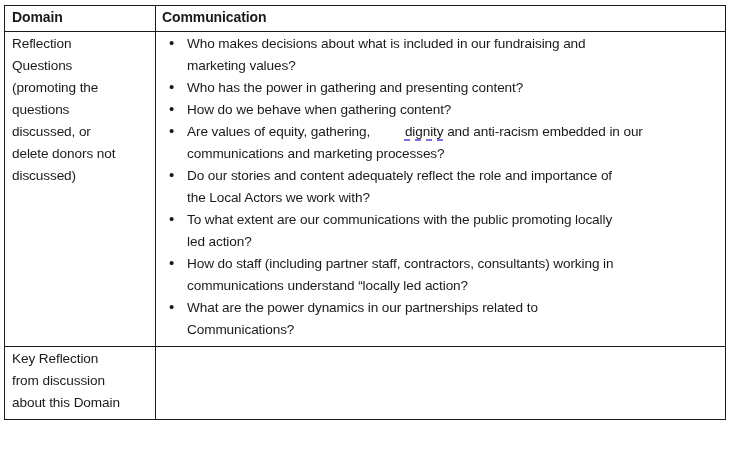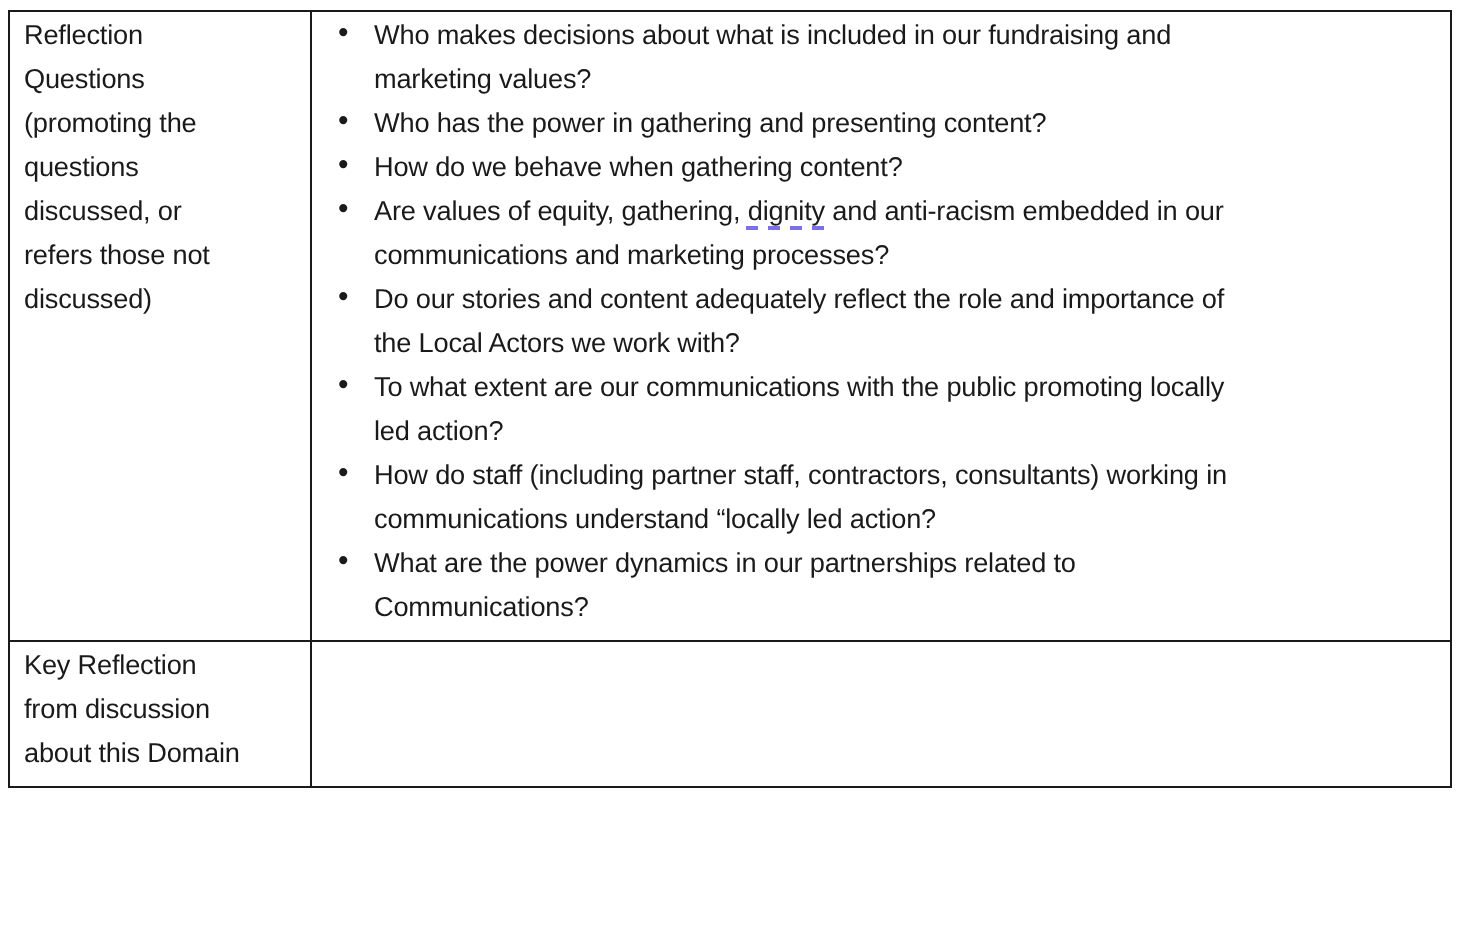--- a/index.html
+++ b/index.html
@@ -55,43 +55,48 @@
   }
   ul.qlist .bullet{
     position:absolute;
     left:7px;
     top:-1px;
     font-size:15px;
   }
   .spellcheck{
     text-decoration:underline dashed #7b70e8 1.5px;
     text-underline-offset:3px;
+    margin-left:31px;
   }
 </style>
 </head>
 <body>
 
 <div class="page">
   <table class="doc-table">
     <colgroup>
         <col class="c1">
         <col class="c2">
       </colgroup>
     <tbody>
+      <tr class="r-header">
+        <td>Domain</td>
+        <td class="cell-right">Communication</td>
+      </tr>
 
 
       <tr class="r-reflection">
         <td>
           <div>
               <div>Reflection</div>
               <div>Questions</div>
               <div>(promoting the</div>
               <div>questions</div>
               <div>discussed, or</div>
-              <div>refers those not</div>
+              <div>delete donors not</div>
               <div>discussed)</div>
             </div>
         </td>
         <td class="cell-right">
           <ul class="qlist">
             <li>
               <span class="bullet">•</span>
               <div>
                   <div>Who makes decisions about what is included in our fundraising and</div>
                   <div>marketing values?</div>

